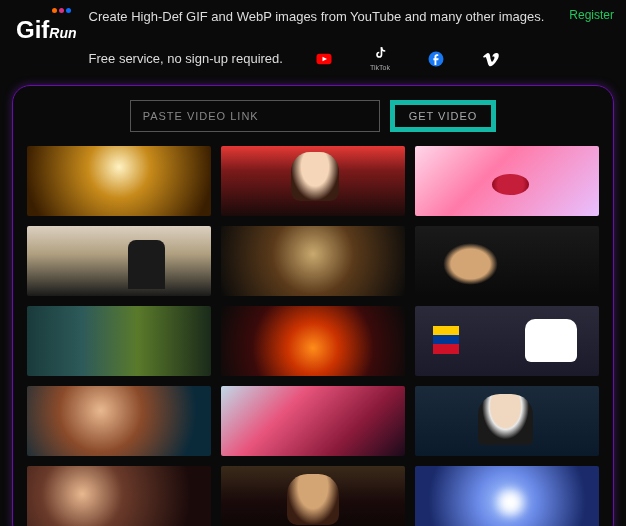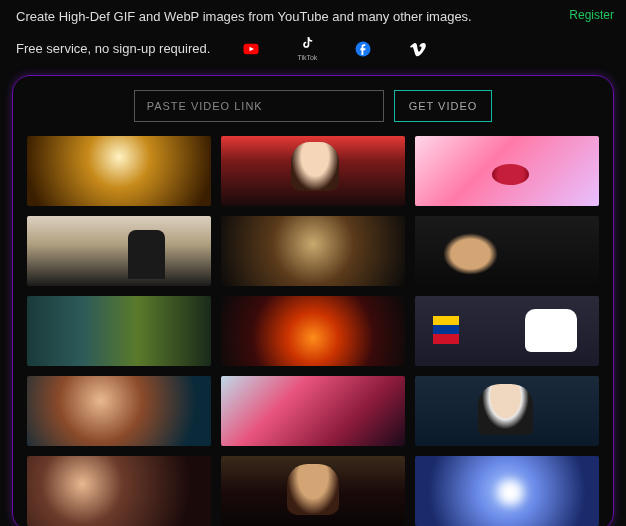--- a/index.html
+++ b/index.html
@@ -42,21 +42,21 @@
     font-weight: bold;
     color: #fff;
   }
   .logo-text .run { font-size: 14px; font-style: italic; }
   .header-text {
     flex: 1;
     font-size: 13px;
     line-height: 1.4;
     color: #ddd;
   }
-  .header-text .line2 { display:flex; align-items:center; gap:26px; margin-top:9px;}
+  .header-text .line2 { display:flex; align-items:center; gap:26px; margin-top:19px;}
   .register {
     color: #22c55e;
     font-size: 12px;
     cursor: pointer;
   }
   .social {
     display: inline-flex;
     flex-direction: column;
     align-items: center;
     width: 30px;
@@ -88,21 +88,21 @@
     padding: 0 12px;
     font-size: 11px;
     letter-spacing: 1px;
     outline: none;
   }
   .link-input::placeholder { color: #888; }
   .get-btn {
     height: 32px;
     padding: 0 14px;
     background: transparent;
-    border: 1px solid #14b8a6;
+    border: 5px solid #14b8a6;
     color: #aaa;
     font-size: 11px;
     letter-spacing: 1px;
     cursor: pointer;
   }
   .grid {
     display: grid;
     grid-template-columns: repeat(3, 1fr);
     gap: 10px;
   }
@@ -136,20 +136,30 @@
   .t13 { background: radial-gradient(circle at 30% 40%, #e8b890 0%, #6a3a2a 30%, #1a0a0a 80%); }
   .t14 { background: linear-gradient(180deg, #3a2a1a 0%, #1a0a0a 50%, #0a0505 100%); position:relative; }
   .t14::after{content:"";position:absolute;left:36%;top:12%;width:28%;height:72%;background:radial-gradient(ellipse at 50% 25%,#d4a574 40%,#3a1e12 70%);border-radius:40% 40% 20% 20%;}
   .t15 { background: radial-gradient(circle at 50% 50%, #a8c8ff 0%, #6a8ae8 30%, #1a2a6a 80%); position:relative; }
   .t15::after{content:"";position:absolute;left:38%;top:28%;width:28%;height:48%;background:radial-gradient(circle,#fff 20%,transparent 60%);border-radius:50%;filter:blur(3px);}
 </style>
 </head>
 <body>
 
 <div class="header">
+  <div class="logo">
+    <div class="logo-dots">
+        <span></span>
+        <span></span>
+        <span></span>
+      </div>
+    <span class="logo-text">
+      <span>Gif</span><span class="run">Run</span>
+    </span>
+  </div>
   <div class="header-text">
     <div>Create High-Def GIF and WebP images from YouTube and many other images.</div>
     <div class="line2">
       <span>Free service, no sign-up required.</span>
       <span class="social">
         <svg viewBox="0 0 24 24">
             <rect x="2" y="5" width="20" height="14" rx="4" fill="#ff0000"></rect>
             <polygon points="10,9 16,12 10,15" fill="#fff"></polygon>
           </svg>
       </span>

